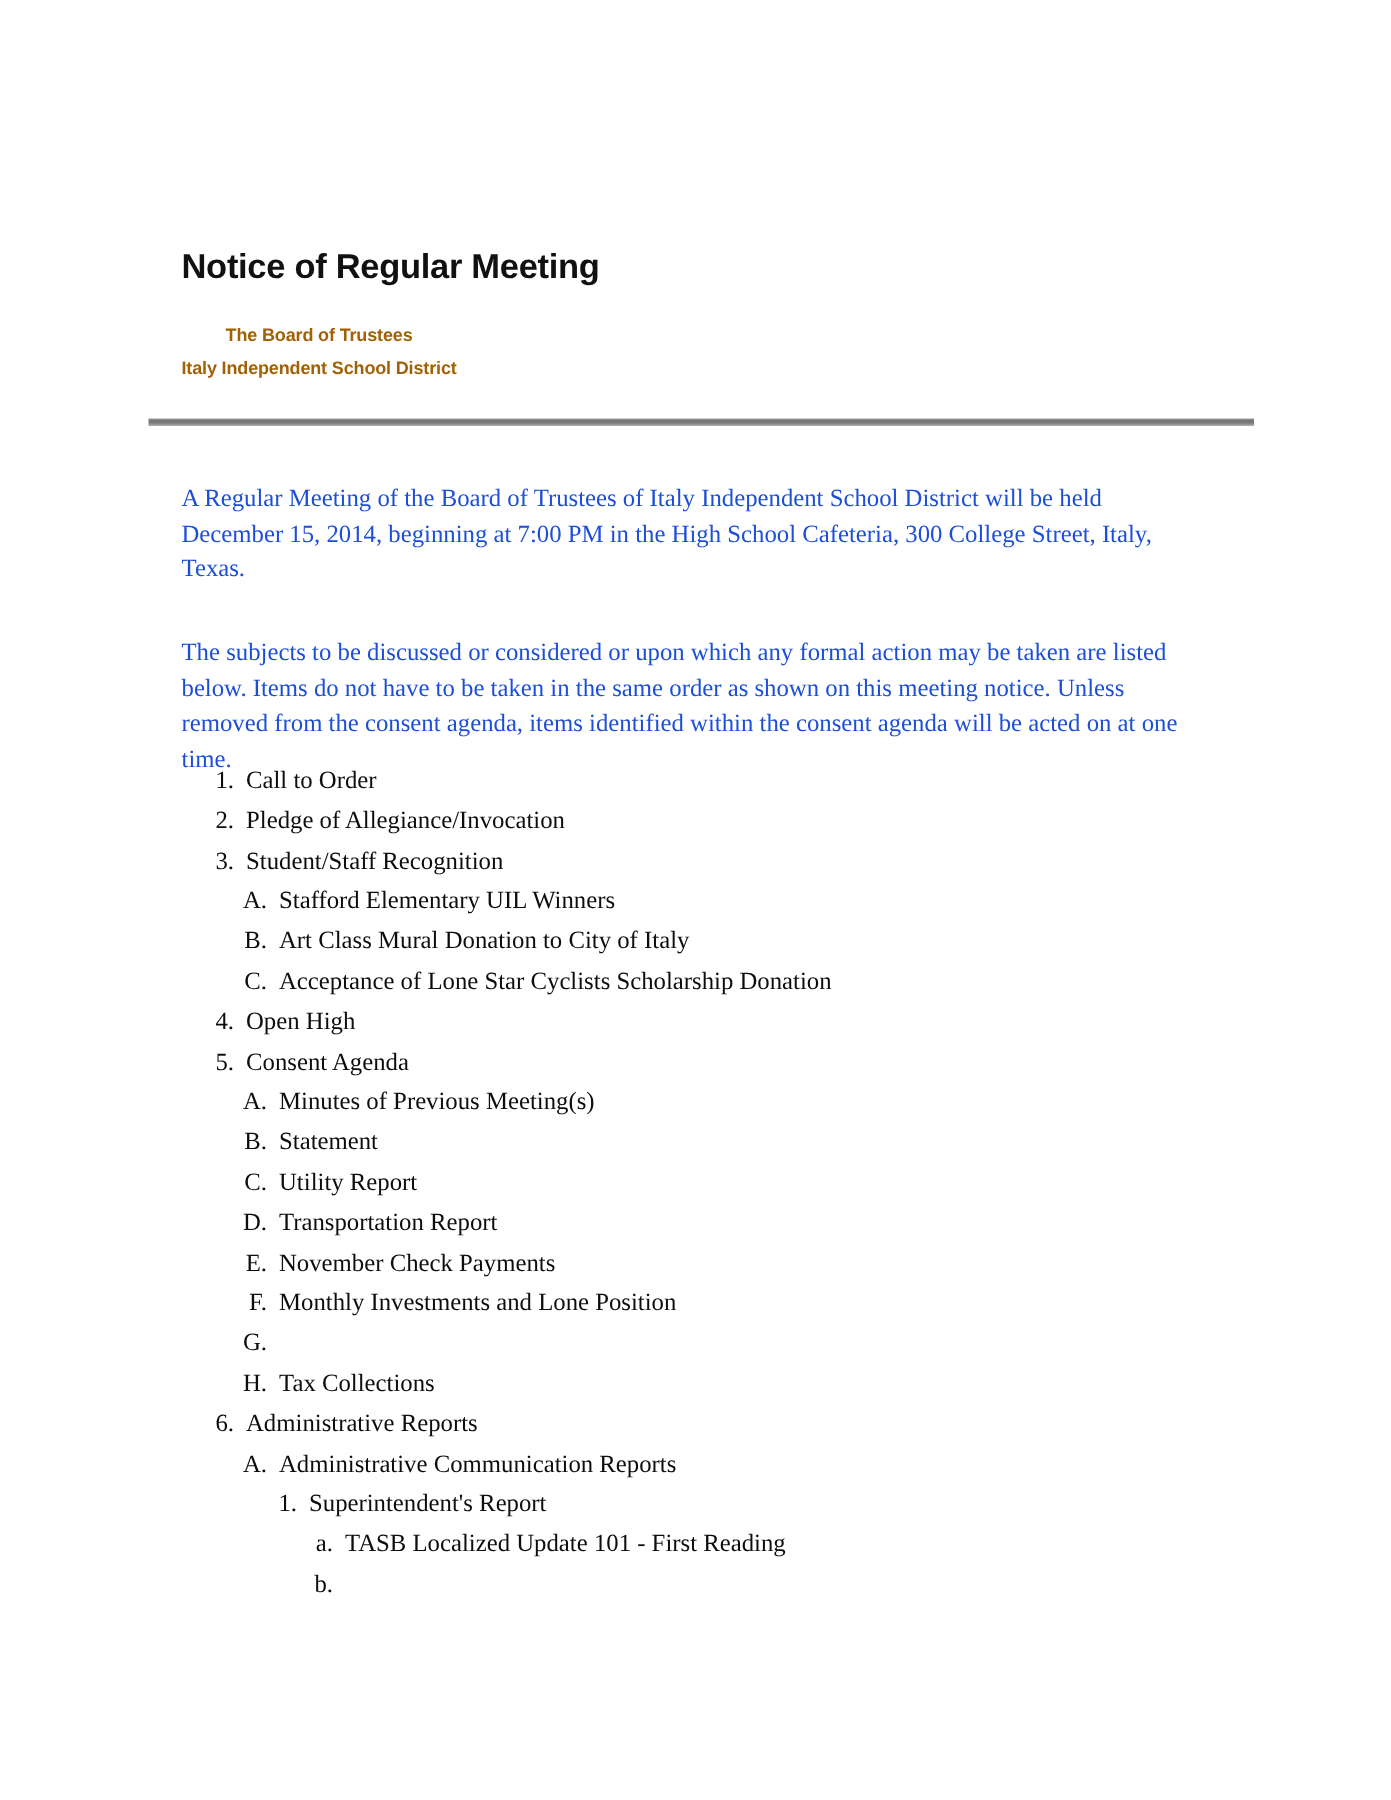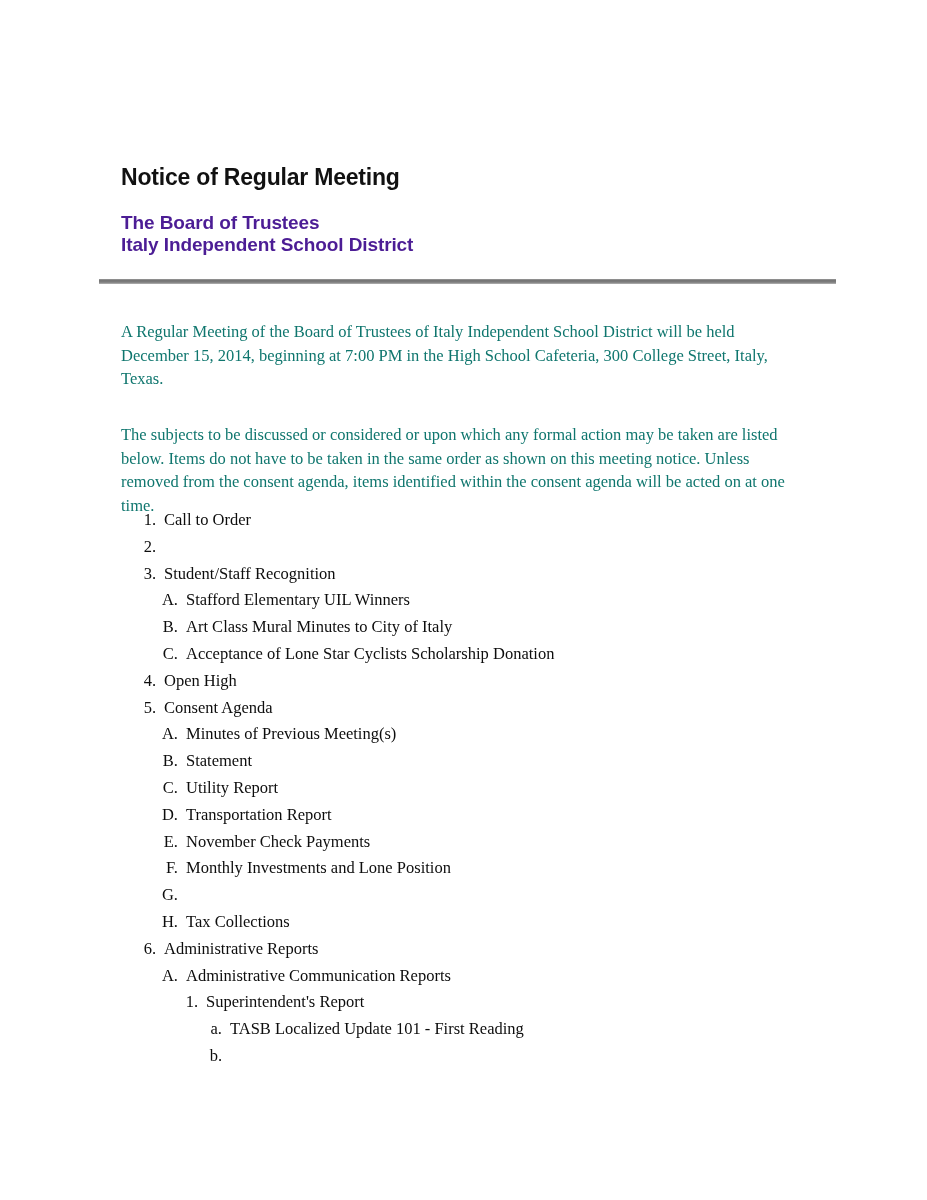--- a/index.html
+++ b/index.html
@@ -35,24 +35,25 @@
     color: #111111;
     white-space: nowrap;
   }
 
   .subtitle-block {
     position: absolute;
     left: 121px;
     top: 212px;
     font-family: "Liberation Sans", sans-serif;
     font-weight: bold;
-    font-size: 19px;
+    font-size: 12px;
     line-height: 22px;
     letter-spacing: -0.1px;
-    color: #4c1d95;
+    color: #a16207;
+    text-align: center;
   }
   .subtitle-block div { white-space: nowrap; }
 
   
   .divider {
     position: absolute;
     left: 99px;
     top: 279px;
     width: 737px;
     height: 5px;
@@ -64,21 +65,21 @@
   }
 
   
   .para {
     position: absolute;
     left: 121px;
     width: 665px;
     font-family: "Liberation Serif", serif;
     font-size: 16.5px;
     line-height: 23.5px;
-    color: #0f766e;
+    color: #1d4ed8;
     text-align: left;
   }
   .para-1 { top: 320px; }
   .para-2 { top: 423px; }
 
   
   .agenda {
     position: absolute;
     left: 0;
     top: 507px;
@@ -135,32 +136,33 @@
 
   <div class="para para-2">The subjects to be discussed or considered or upon which any formal action may be taken are listed below. Items do not have to be taken in the same order as shown on this meeting notice. Unless removed from the consent agenda, items identified within the consent agenda will be acted on at one time.</div>
 
   <div class="agenda">
       <div class="agenda-row lvl-1">
         <span class="marker">1.</span>
         <span class="label">Call to Order</span>
       </div>
       <div class="agenda-row lvl-1">
         <span class="marker">2.</span>
+        <span class="label">Pledge of Allegiance/Invocation</span>
       </div>
       <div class="agenda-row lvl-1">
         <span class="marker">3.</span>
         <span class="label">Student/Staff Recognition</span>
       </div>
       <div class="agenda-row lvl-2">
         <span class="marker">A.</span>
         <span class="label">Stafford Elementary UIL Winners</span>
       </div>
       <div class="agenda-row lvl-2">
         <span class="marker">B.</span>
-        <span class="label">Art Class Mural Minutes to City of Italy</span>
+        <span class="label">Art Class Mural Donation to City of Italy</span>
       </div>
       <div class="agenda-row lvl-2">
         <span class="marker">C.</span>
         <span class="label">Acceptance of Lone Star Cyclists Scholarship Donation</span>
       </div>
       <div class="agenda-row lvl-1">
         <span class="marker">4.</span>
         <span class="label">Open High</span>
       </div>
       <div class="agenda-row lvl-1">

